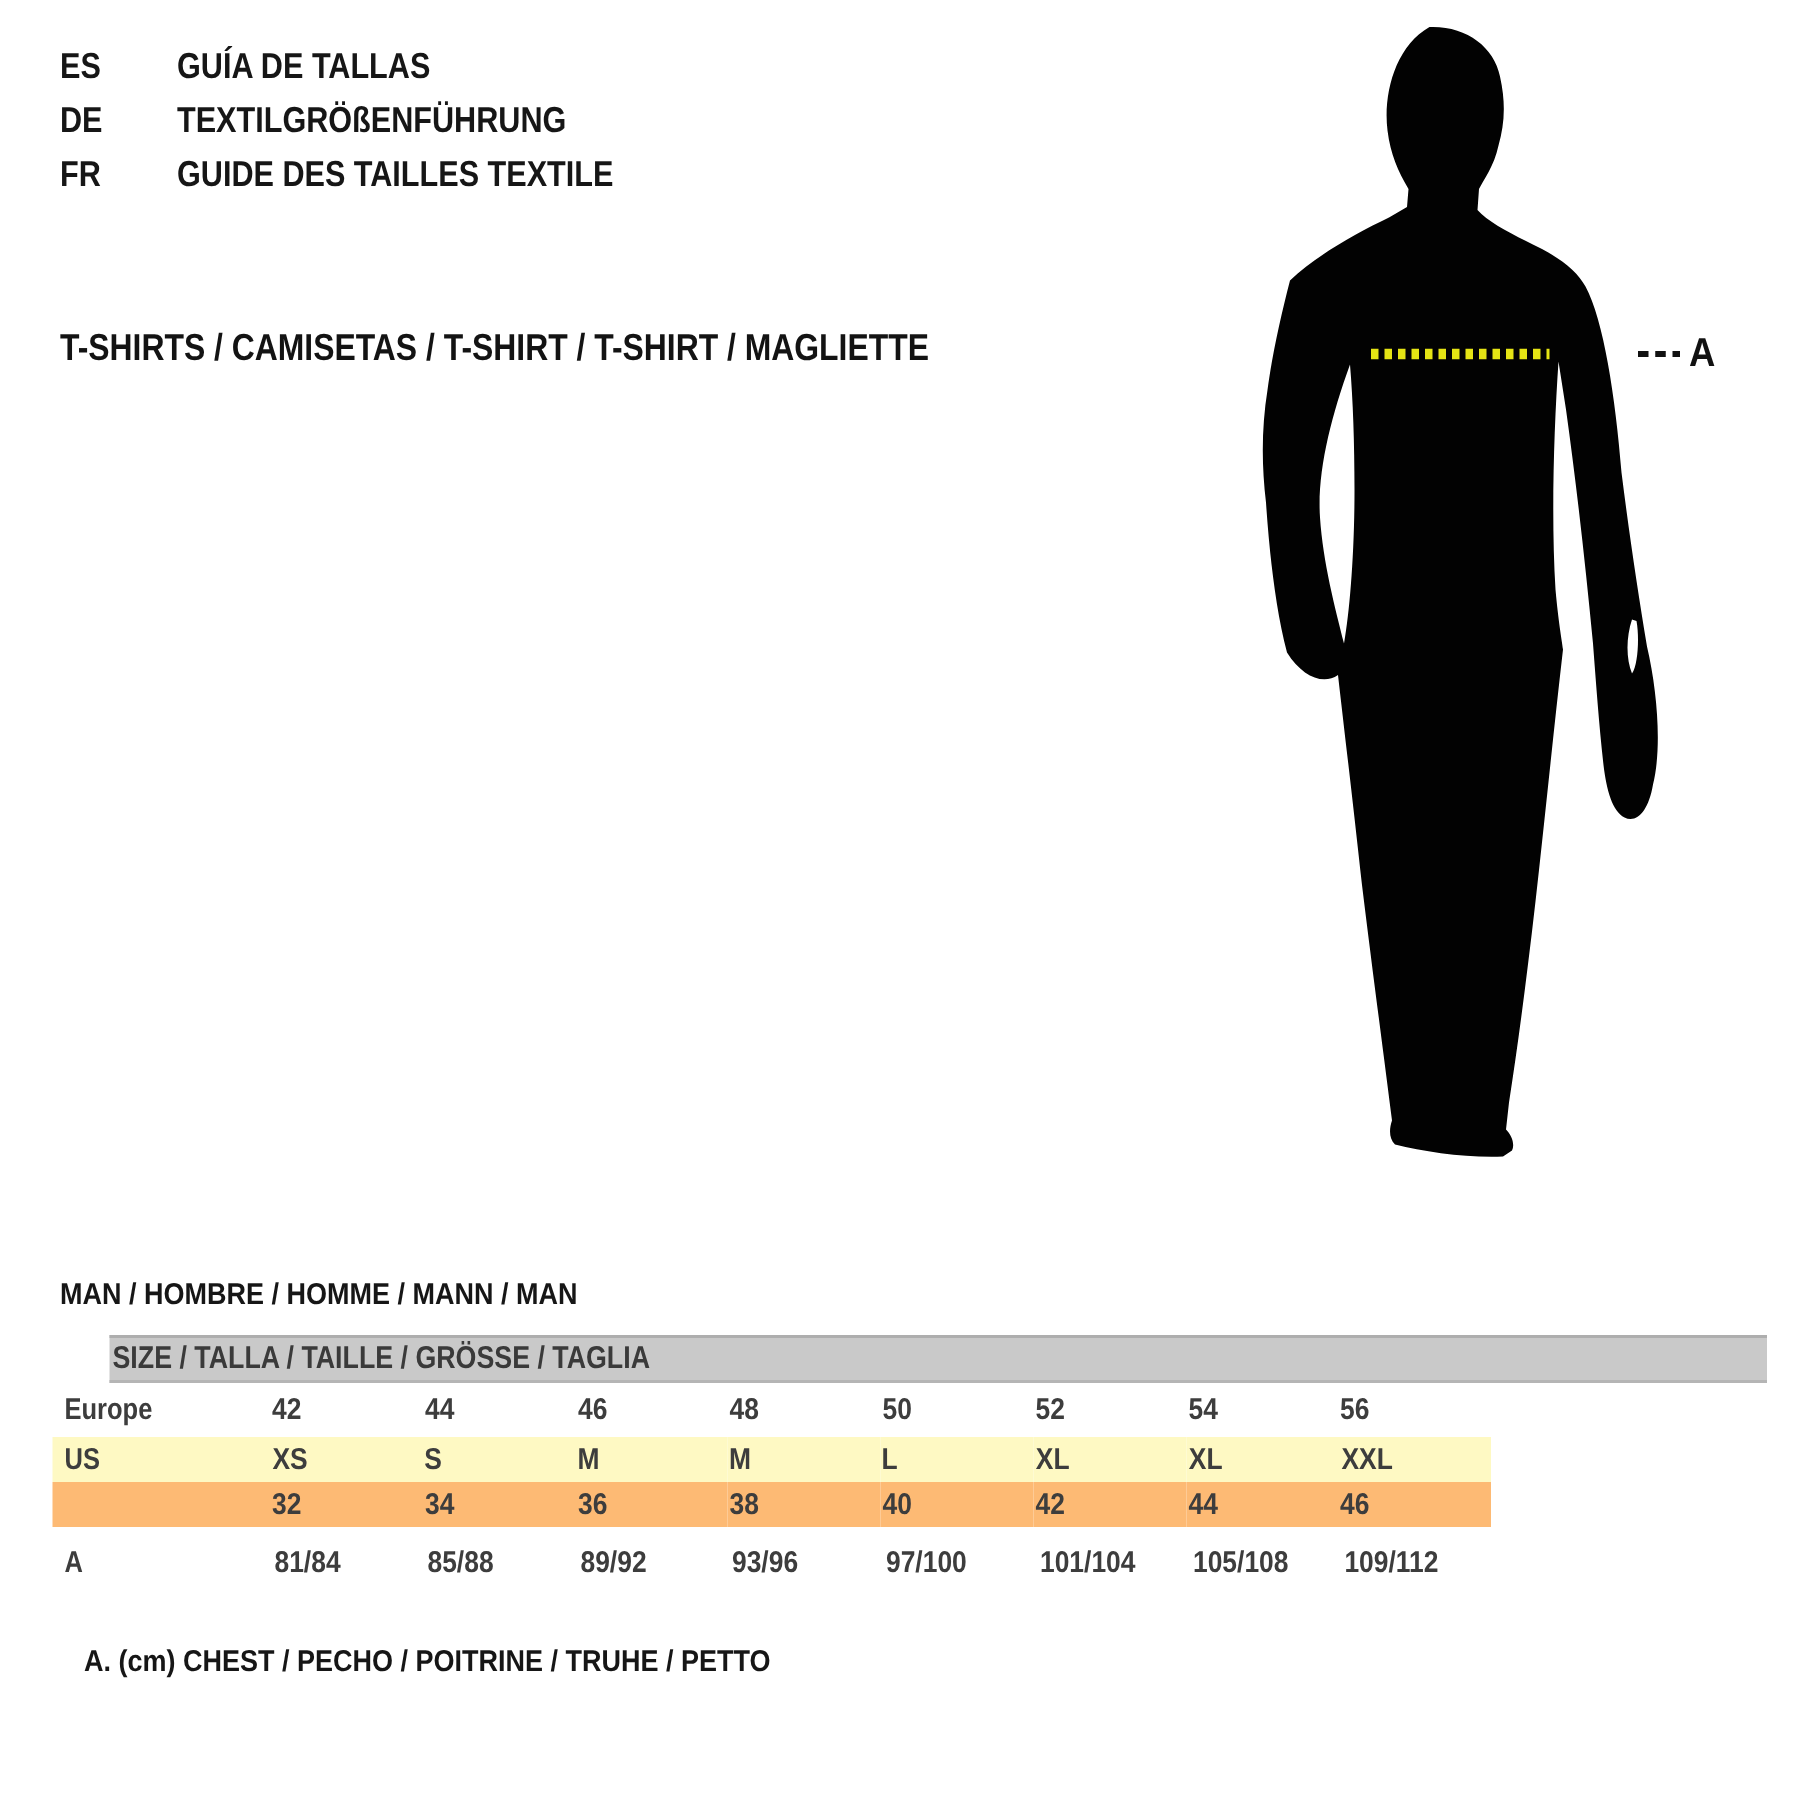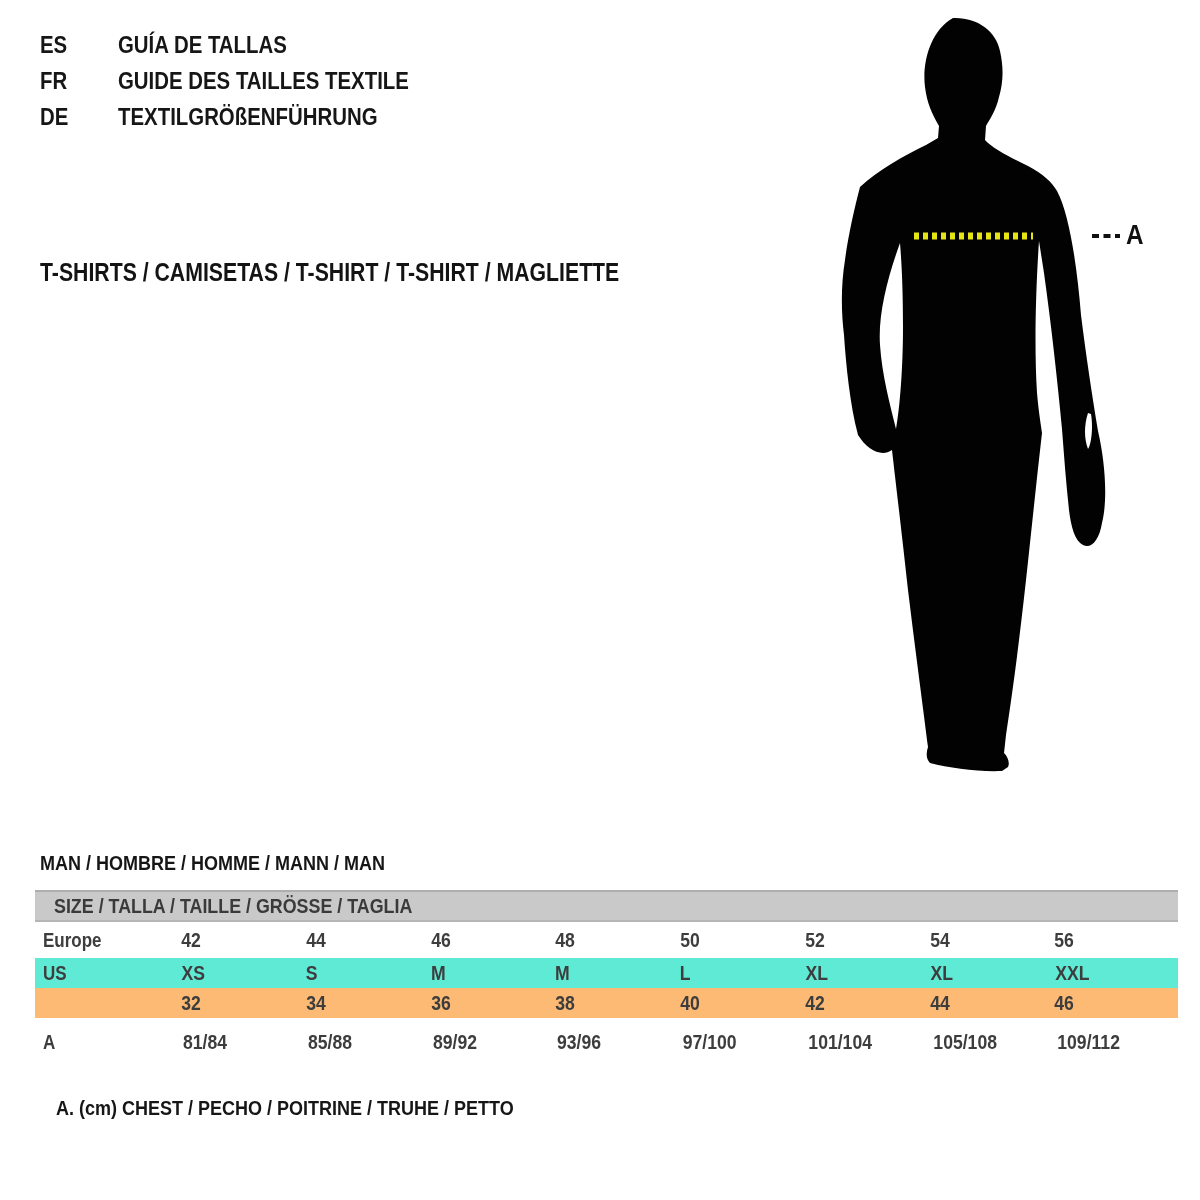--- a/index.html
+++ b/index.html
@@ -22,75 +22,75 @@
     transform-origin:50% 50%;
     white-space:nowrap;
   }
 
   
   .lang-block { position:absolute; left:40px; top:27px; }
   .lang-row { display:flex; line-height:36px; font-size:24px; font-weight:bold; color:#161616; }
   .lang-code { width:78px; flex:0 0 78px; }
 
   
-  .category-block { position:absolute; left:40px; top:216px;margin-top:40px; }
+  .category-block { position:absolute; left:40px; top:216px; }
   .category-line { line-height:33px; font-size:25px; font-weight:bold; color:#131313; }
 
   
   .figure { position:absolute; left:830px; top:15px; width:320px; height:762px; }
   .figure svg { display:block; width:320px; height:762px; }
   .measure-label {
     position:absolute; left:296px; top:205px;
     font-size:27px; font-weight:bold; color:#111;
     display:inline-block; transform:scaleX(0.9); transform-origin:0 50%;
   }
 
   
   .man-heading { position:absolute; left:40px; top:838px; line-height:26px; font-size:20px; font-weight:bold; color:#161616;margin-top:12px; }
 
   
   .table-wrap { position:absolute; left:35px; top:890px; width:1143px; }
   .t-header {
     height:32px; line-height:28px;
     background:#c9c9c9;
     border-top:2px solid #aeaeae; border-bottom:2px solid #b5b5b5;
-    padding-left:19px;
-    font-size:21px; font-weight:bold; color:#3a3a3a;
-  }
-  table.size-table { width:1143px; border-collapse:collapse; table-layout:fixed; }
+    padding-left:2px;
+    font-size:21px; font-weight:bold; color:#3a3a3a;margin-left:38px;
+  }
+  table.size-table { width:959px; border-collapse:collapse; table-layout:fixed; }
   table.size-table td {
     font-size:20px; font-weight:bold; color:#3d3d3d;
     text-align:left; vertical-align:middle;
   }
   table.size-table td.rowlabel { width:145px; text-align:left; padding-left:8px; }
   tr.row-europe td { height:36px; background:#ffffff; }
-  tr.row-us td { height:30px; background:#5eead4; }
+  tr.row-us td { height:30px; background:#fef9c3; }
   tr.row-num td { height:30px; background:#fdba74; }
   tr.row-a td { height:42px; background:#ffffff; padding-top:6px; }
 
   
   .footnote { position:absolute; left:40px; top:1095px; line-height:26px; font-size:20px; font-weight:bold; color:#161616;margin-left:16px; }
 </style>
 </head>
 <body>
 
 <div class="page">
 
   <div class="lang-block">
     <div class="lang-row">
       <span class="lang-code"><span class="cond">ES</span></span>
       <span class="cond">GUÍA DE TALLAS</span>
     </div>
     <div class="lang-row">
+      <span class="lang-code"><span class="cond">DE</span></span>
+      <span class="cond">TEXTILGRÖßENFÜHRUNG</span>
+    </div>
+    <div class="lang-row">
       <span class="lang-code"><span class="cond">FR</span></span>
       <span class="cond">GUIDE DES TAILLES TEXTILE</span>
-    </div>
-    <div class="lang-row">
-      <span class="lang-code"><span class="cond">DE</span></span>
-      <span class="cond">TEXTILGRÖßENFÜHRUNG</span>
     </div>
   </div>
 
   <div class="category-block">
     <div class="category-line">
       <span class="cond">T-SHIRTS / CAMISETAS / T-SHIRT / T-SHIRT / MAGLIETTE</span>
     </div>
   </div>
 
   <div class="figure">

